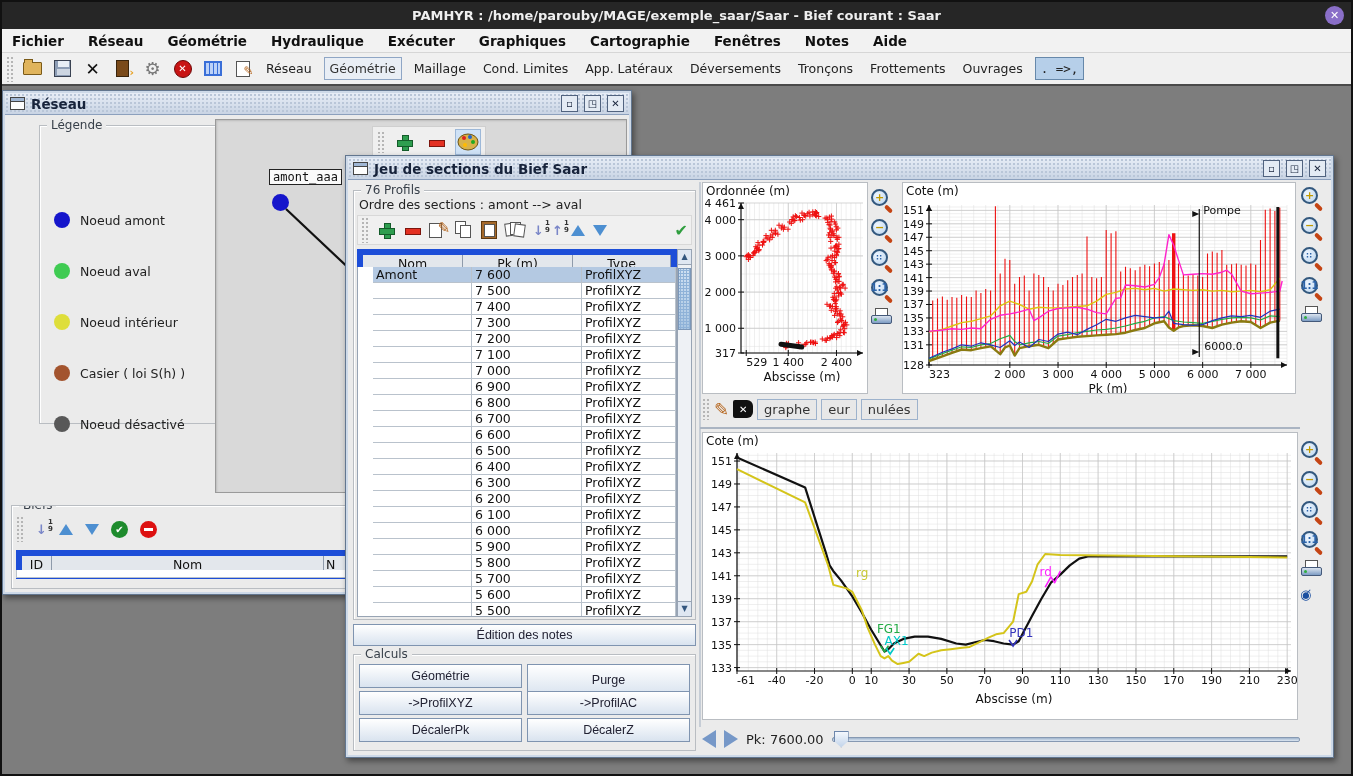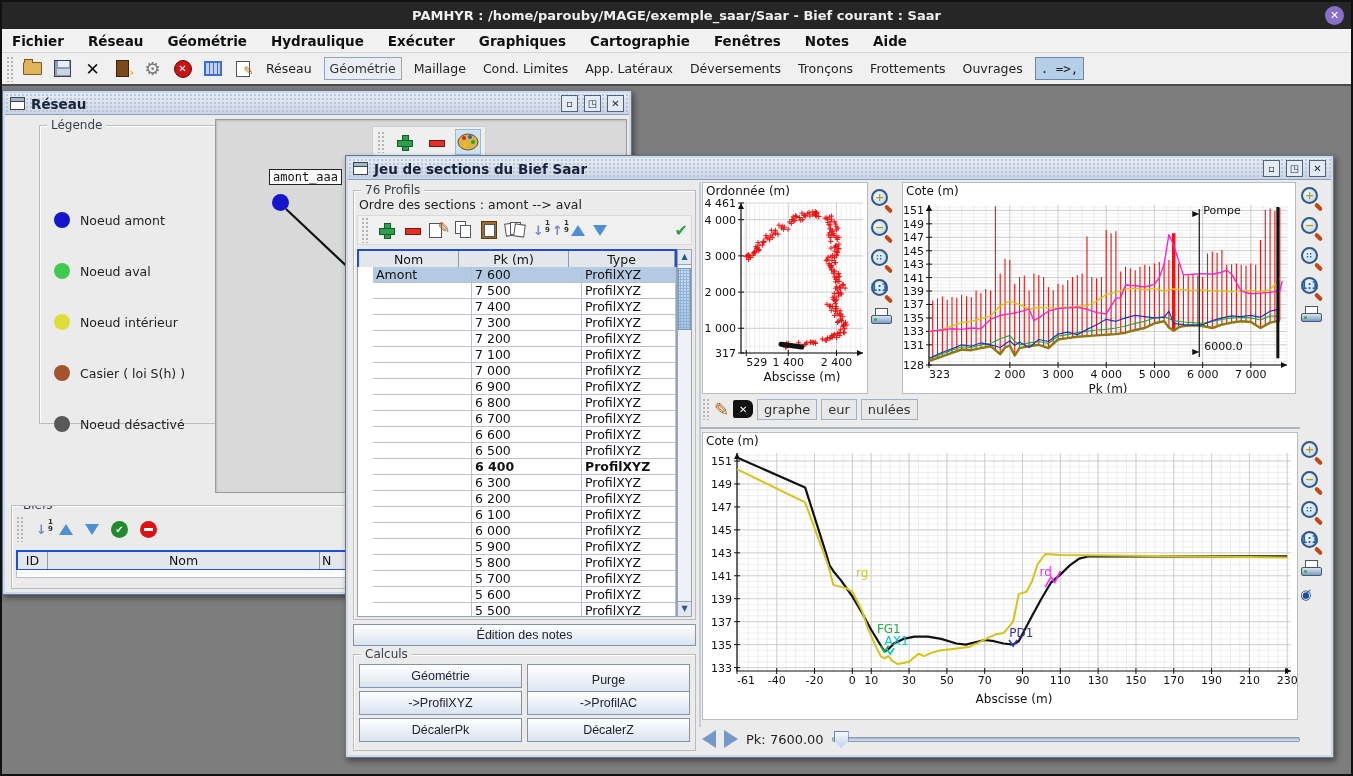--- a/index.html
+++ b/index.html
@@ -77,21 +77,21 @@
   .legend-item{position:absolute;display:flex;align-items:center;gap:10px;font-size:12.5px;color:#222;}
   .legend-dot{width:16px;height:16px;border-radius:50%;flex:none;}
   .map{position:absolute;background:#d9d9d9;border:1px solid #9a9a9a;box-shadow:inset 1px 1px 2px #bbb;}
   .map-toolbar{position:absolute;background:#efefef;border:1px solid #cfcfcf;display:flex;align-items:center;gap:6px;padding:2px 4px;}
   .map-btn{width:26px;height:26px;display:flex;align-items:center;justify-content:center;}
   .map-btn.sel{background:#cfe2f6;border:1px solid #9db8d8;}
   .node-label{position:absolute;font-family:"DejaVu Sans Mono",monospace;font-size:12px;background:#fafafa;border:1px solid #222;padding:0 3px;color:#111;}
   .node-dot{position:absolute;width:17px;height:17px;border-radius:50%;background:#1515cb;}
 
   
-  .tbl-head{display:flex;background:#e3e7ec;border:2px solid #1d4ed8;}
+  .tbl-head{display:flex;background:#e3e7ec;border:6px solid #1d4ed8;}
   .tbl-head div{border-right:1px solid #8f9bab;font-size:12.5px;text-align:center;padding:1px 2px;color:#111;}
   .tbl-row{display:flex;background:#fff;border-bottom:1px solid #b9c2cc;}
   .tbl-row div{border-right:1px solid #b9c2cc;font-size:12.5px;padding:0 3px;white-space:nowrap;overflow:hidden;color:#111;}
   .tbl-row.sel{background:#b4c9e2;}
   .vscroll{position:absolute;width:15px;background:#eef1f5;border:1px solid #98a4b4;display:flex;flex-direction:column;}
   .sbtn{height:15px;background:#dfe7f2;border-bottom:1px solid #98a4b4;font-size:8px;color:#33567e;text-align:center;line-height:14px;cursor:pointer;}
   .sthumb{position:absolute;left:0;width:13px;background:radial-gradient(#8fb2d8 1px,transparent 1.1px),linear-gradient(#cfe0f2,#aac6e2);background-size:3px 3px,100% 100%;border:1px solid #7c97b8;cursor:grab;}
 
   .mbtn{background:linear-gradient(#ffffff,#d9e3ef);border:1px solid #7f94b0;font-size:12.5px;color:#223;
         display:flex;align-items:center;justify-content:center;cursor:pointer;}
@@ -370,21 +370,21 @@
             <div class="tbl-row" style="height: 16px;">
               <div style="width:99px;"></div>
               <div style="width:110px;">6 600</div>
               <div style="flex:1;">ProfilXYZ</div>
             </div>
             <div class="tbl-row" style="height: 16px;">
               <div style="width:99px;"></div>
               <div style="width:110px;">6 500</div>
               <div style="flex:1;">ProfilXYZ</div>
             </div>
-            <div class="tbl-row" style="height: 16px; font-weight: bold;">
+            <div class="tbl-row" style="height: 16px;">
               <div style="width:99px;"></div>
               <div style="width:110px;">6 400</div>
               <div style="flex:1;">ProfilXYZ</div>
             </div>
             <div class="tbl-row" style="height: 16px;">
               <div style="width:99px;"></div>
               <div style="width:110px;">6 300</div>
               <div style="flex:1;">ProfilXYZ</div>
             </div>
             <div class="tbl-row" style="height: 16px;">

